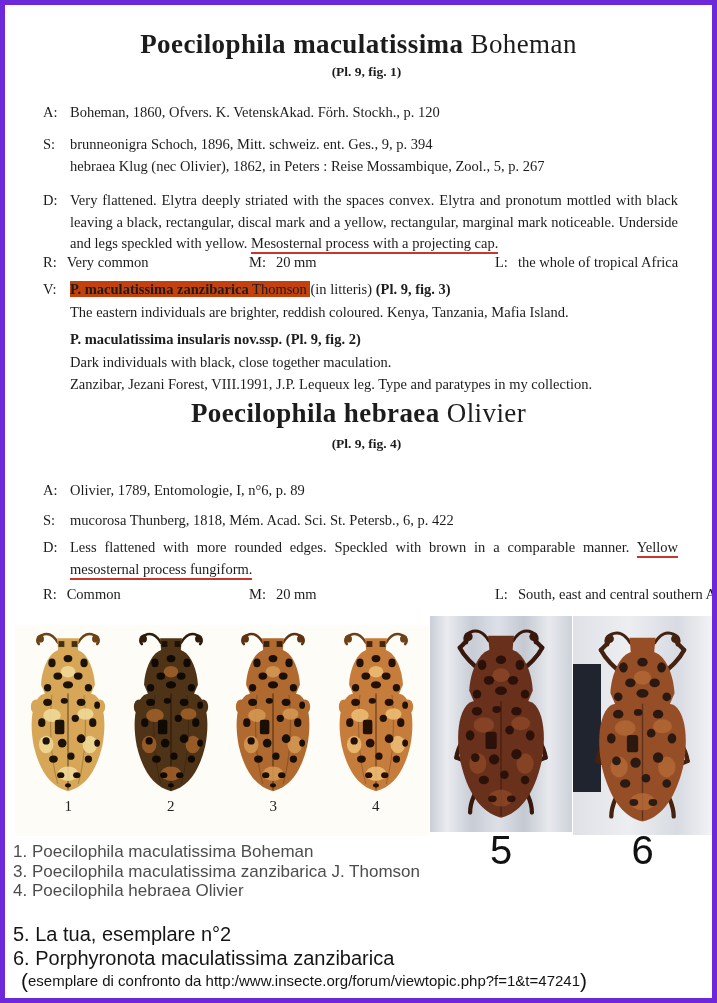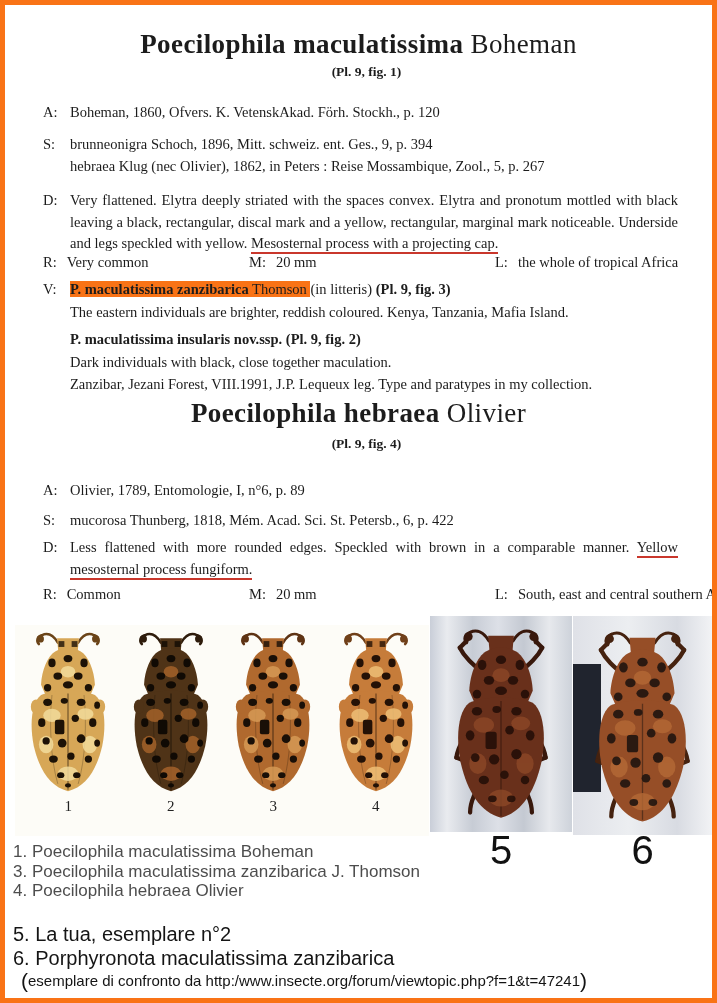--- a/index.html
+++ b/index.html
@@ -1,37 +1,37 @@
 <!DOCTYPE html>
 <html><head>
 <meta charset="utf-8">
 <style>
   html,body{margin:0;padding:0;background:#e9e9e9;}
   .page{
     position:relative;
     width:717px;height:1003px;
     box-sizing:border-box;
     background:#ffffff;
-    border:5px solid #f97316;
+    border:5px solid #6d28d9;
     overflow:hidden;
     font-family:"Liberation Serif","DejaVu Serif",serif;
     color:#1c1c1c;
   }
   .abs{position:absolute;}
   .title{left:0;right:0;text-align:center;font-size:27px;letter-spacing:.4px;white-space:nowrap;}
   .title .b{font-weight:bold;}
   .plateref{left:16px;right:0;text-align:center;font-size:13.5px;font-weight:bold;}
   .entry{left:38px;right:34px;font-size:14.5px;line-height:21.5px;}
   .entry .lab{position:absolute;left:0;top:0;}
   .entry .body{display:block;margin-left:27px;}
   .just .body{text-align:justify;}
   .b{font-weight:bold;}
   .i{}
   .redline{border-bottom:2.5px solid #c9372c;padding-bottom:1px;}
-  .hl{background:#f97316;}
+  .hl{background:#c2410c;}
   .rml{left:38px;right:30px;height:20px;font-size:14.5px;}
   .rml .pair{position:absolute;top:0;white-space:nowrap;}
   .rml .p-r{left:0;}
   .rml .p-m{left:206px;}
   .rml .p-l{left:452px;}
   .rml .plab{margin-right:10px;}
   .vblock{left:38px;right:30px;font-size:14.5px;line-height:22.5px;}
   .vblock .vline{display:block;margin-left:27px;}
   .vblock .vgap{margin-top:5px;}
 

